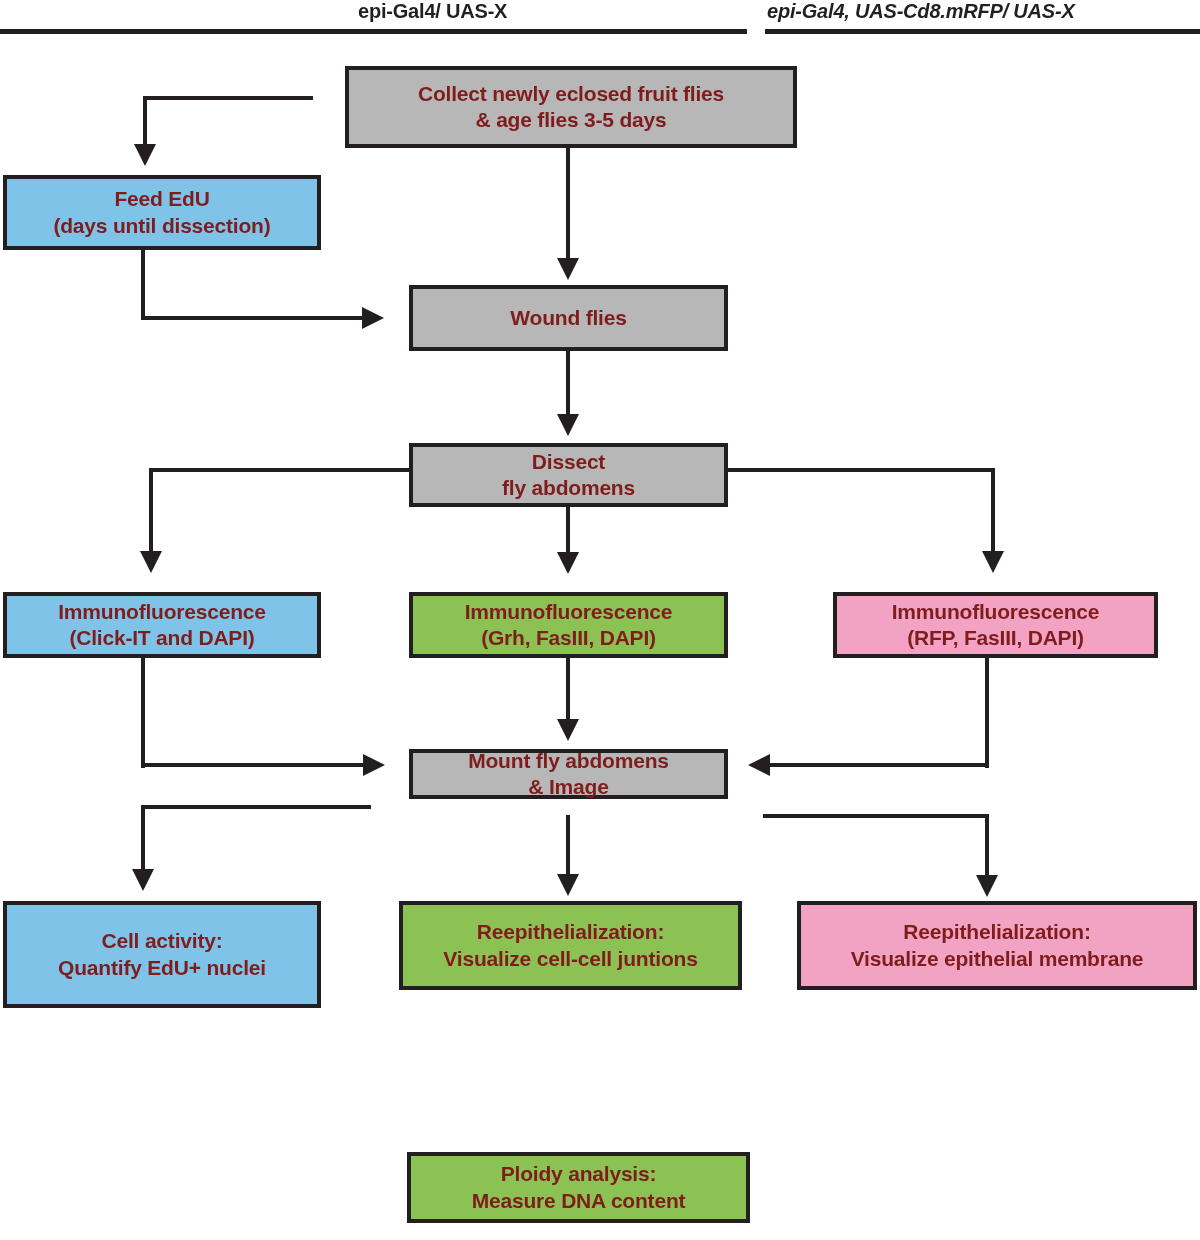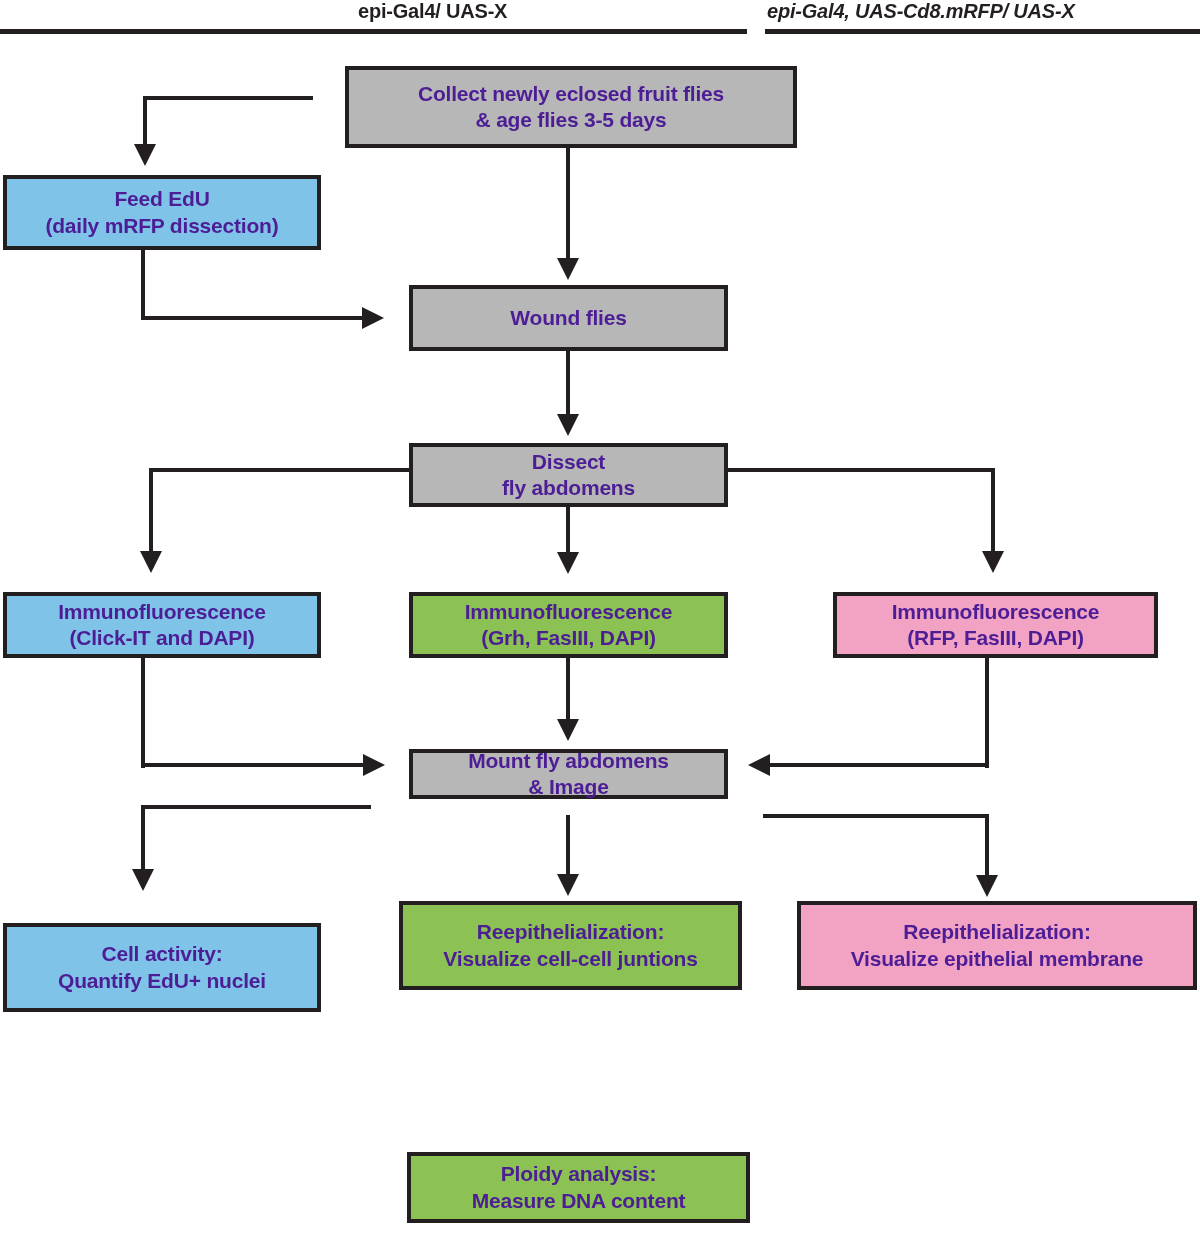--- a/index.html
+++ b/index.html
@@ -35,21 +35,21 @@
   .node {
     position: absolute;
     box-sizing: border-box;
     border: 4px solid #231f20;
     display: flex;
     align-items: center;
     justify-content: center;
     text-align: center;
     font-size: 21px;
     font-weight: bold;
-    color: #4c1d95;
+    color: #7f1d1d;
     line-height: 1.24;
     letter-spacing: -0.2px;
     padding: 2px 6px;
   }
   .node .txt { white-space: pre-line; display: block; width: 100%; }
   .c-gray  { background: #b7b7b7; }
   .c-blue  { background: #7fc3e8; }
   .c-green { background: #8cc153; }
   .c-pink  { background: #f2a3c4; }
 
@@ -92,21 +92,21 @@
   <div class="hdr-rule" style="left:0px; top:29px; width:747px;"></div>
   <div class="hdr-rule" style="left:765px; top:29px; width:435px;"></div>
 
   <div class="node c-gray" style="left:345px; top:66px; width:452px; height:82px;">
     <span class="txt">Collect newly eclosed fruit flies
 &amp; age flies 3-5 days</span>
   </div>
 
   <div class="node c-blue" style="left:3px; top:175px; width:318px; height:75px;">
     <span class="txt">Feed EdU
-(daily mRFP dissection)</span>
+(days until dissection)</span>
   </div>
 
   <div class="node c-gray" style="left:409px; top:443px; width:319px; height:64px;">
     <span class="txt">Dissect
 fly abdomens</span>
   </div>
 
   <div class="node c-gray" style="left:409px; top:285px; width:319px; height:66px;">
     <span class="txt">Wound flies</span>
   </div>
@@ -124,21 +124,21 @@
   <div class="node c-pink" style="left:833px; top:592px; width:325px; height:66px;">
     <span class="txt">Immunofluorescence
 (RFP, FasIII, DAPI)</span>
   </div>
 
   <div class="node c-gray" style="left:409px; top:749px; width:319px; height:50px;">
     <span class="txt">Mount fly abdomens
 &amp; Image</span>
   </div>
 
-  <div class="node c-blue" style="left:3px; top:923px; width:318px; height:89px;">
+  <div class="node c-blue" style="left:3px; top:901px; width:318px; height:107px;">
     <span class="txt">Cell activity:
 Quantify EdU+ nuclei</span>
   </div>
 
   <div class="node c-green" style="left:399px; top:901px; width:343px; height:89px;">
     <span class="txt">Reepithelialization:
 Visualize cell-cell juntions</span>
   </div>
 
   <div class="node c-pink" style="left:797px; top:901px; width:400px; height:89px;">

